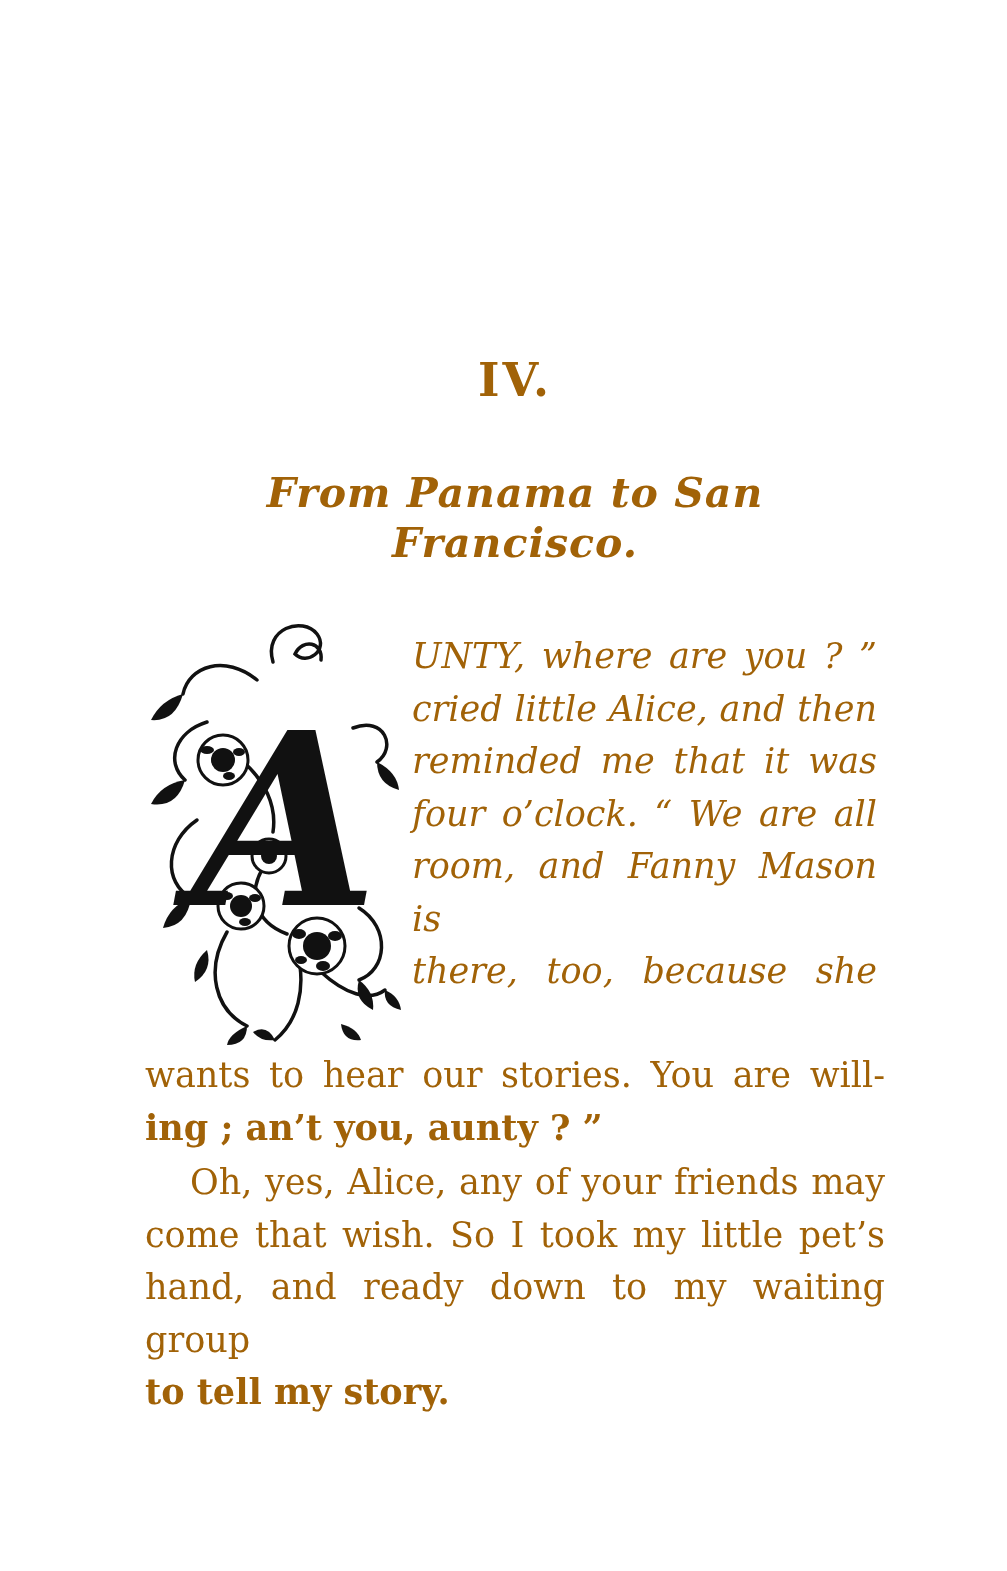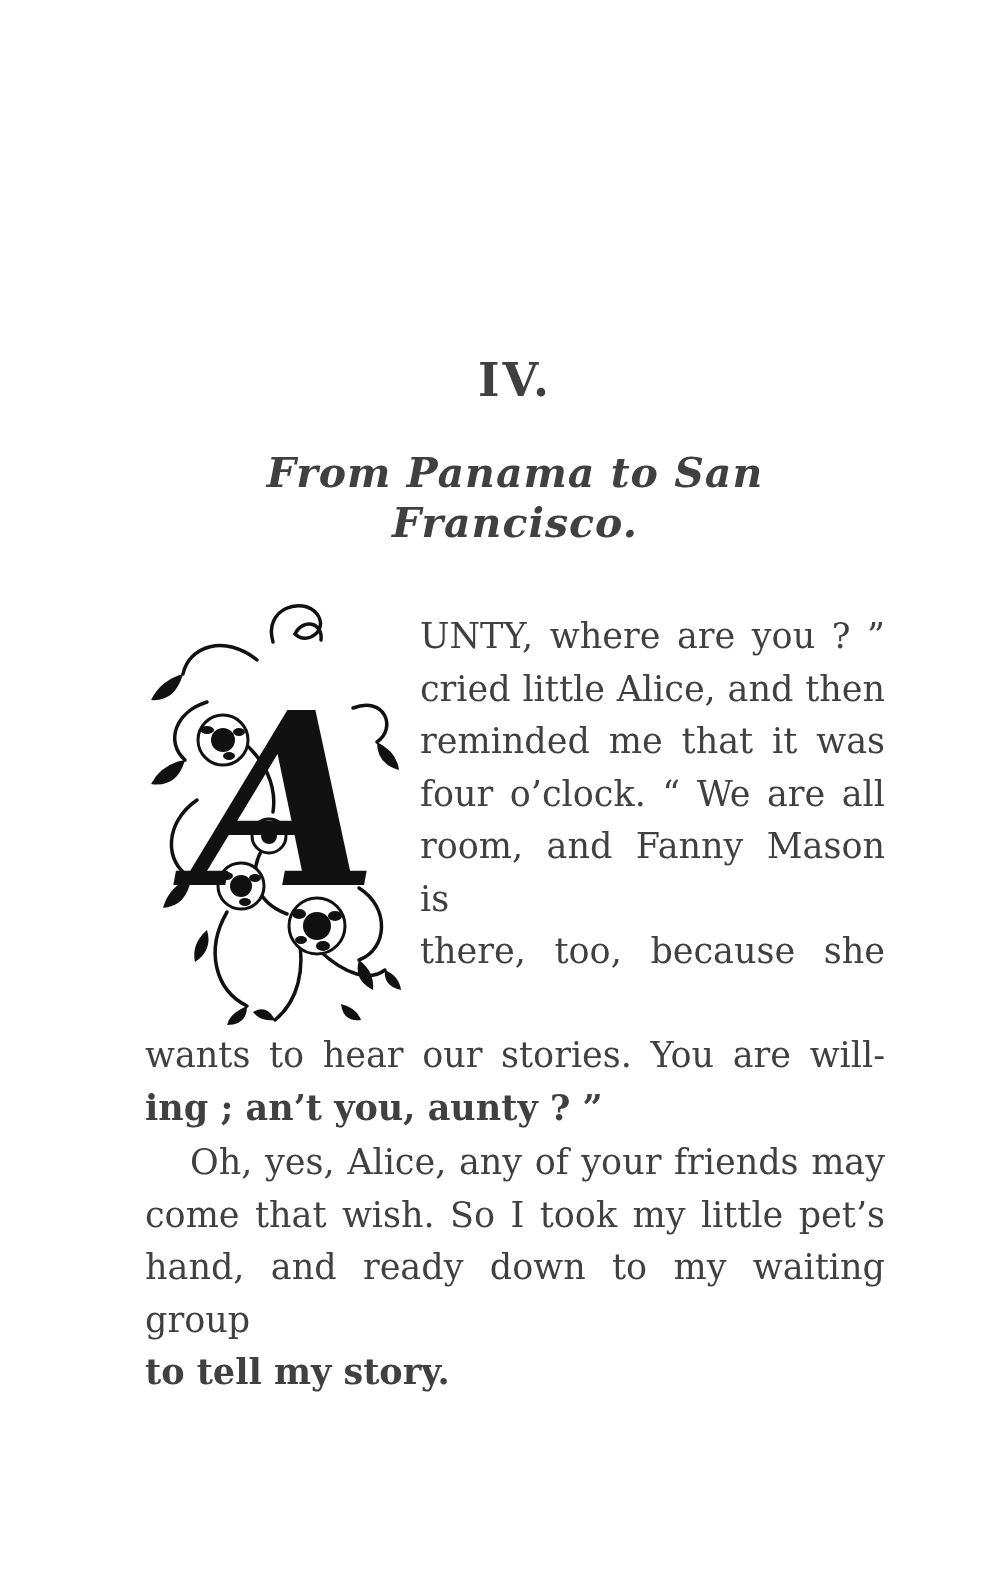--- a/index.html
+++ b/index.html
@@ -5,57 +5,58 @@
   html, body {
     margin: 0;
     padding: 0;
     background: #ffffff;
   }
   .page {
     position: relative;
     width: 1007px;
     height: 1571px;
     background: #ffffff;
-    color: #404040;
+    color: #a16207;
     font-family: "DejaVu Serif", serif;
     overflow: hidden;
     box-sizing: border-box;
     padding: 0 122px 0 145px;
   }
   .chapter-number {
     margin-top: 356px;
     text-align: center;
     font-size: 46px;
     line-height: 48px;
     font-weight: bold;
     letter-spacing: 3px;
   }
   .chapter-title {
-    margin-top: 44px;
+    margin-top: 64px;
     text-align: center;
     font-size: 41px;
     line-height: 50px;
     font-weight: bold;
     font-style: italic;
     letter-spacing: 1px;
   }
   .opening {
     margin-top: 42px;
     display: flex;
     align-items: flex-start;
   }
   .dropcap-box {
     width: 265px;
     height: 435px;
     flex: 0 0 265px;
   }
   .opening-col {
     margin-top: 20px;
-    margin-left: 10px;
+    margin-left: 2px;
     width: 465px;
+    font-style: italic;
   }
   .line {
     font-size: 35px;
     line-height: 52.5px;
     text-align: justify;
     text-align-last: justify;
     white-space: normal;
   }
   .line.last {
     text-align-last: left;

